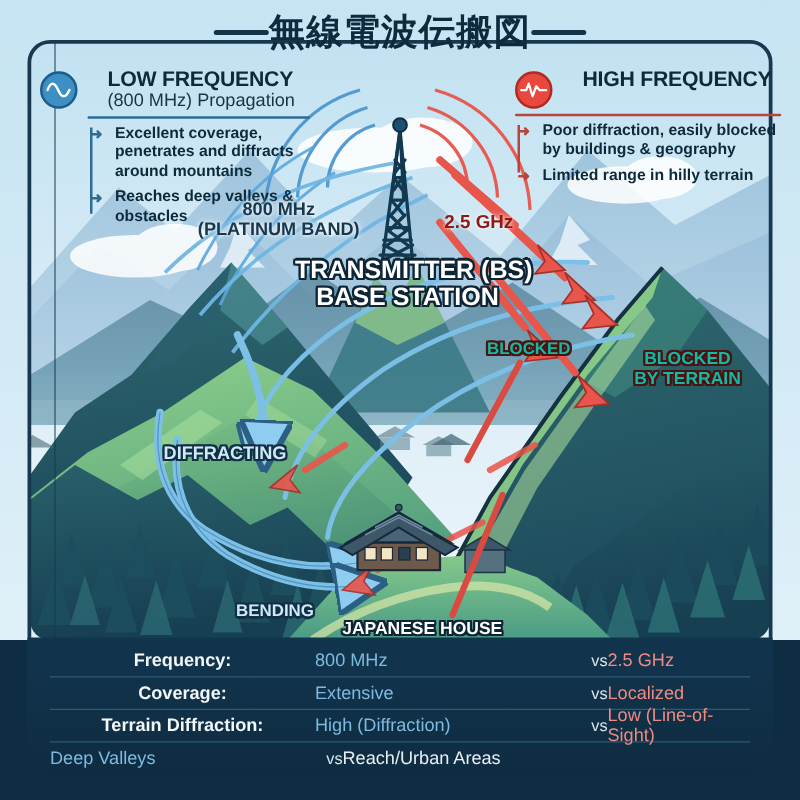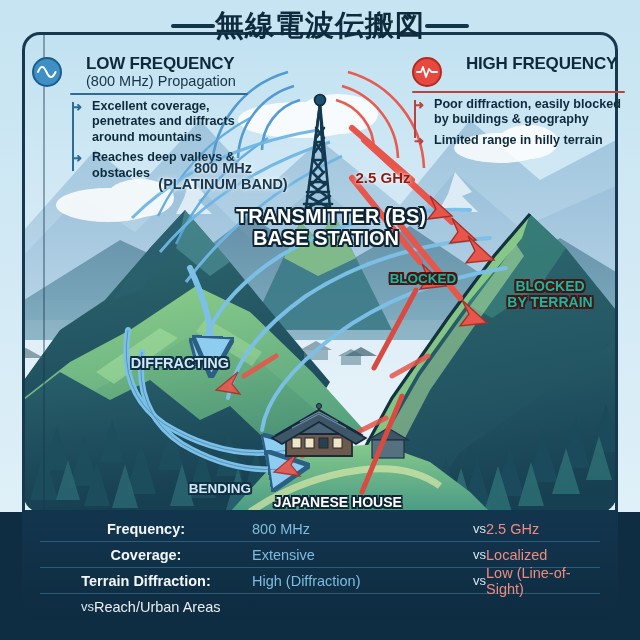--- a/index.html
+++ b/index.html
@@ -453,18 +453,19 @@
       <div class="tc-vs">vs</div>
       <div class="tc-high">Localized</div>
     </div>
     <div class="trow">
       <div class="tc-label">Terrain Diffraction:</div>
       <div class="tc-low">High (Diffraction)</div>
       <div class="tc-vs">vs</div>
       <div class="tc-high">Low (Line-of-Sight)</div>
     </div>
     <div class="trow">
+      <div class="tc-low">Deep Valleys</div>
       <div class="tc-vs">vs</div>
       <div class="tc-high neutral">Reach/Urban Areas</div>
     </div>
   </div>
 
 </div>
 
 </body></html>

